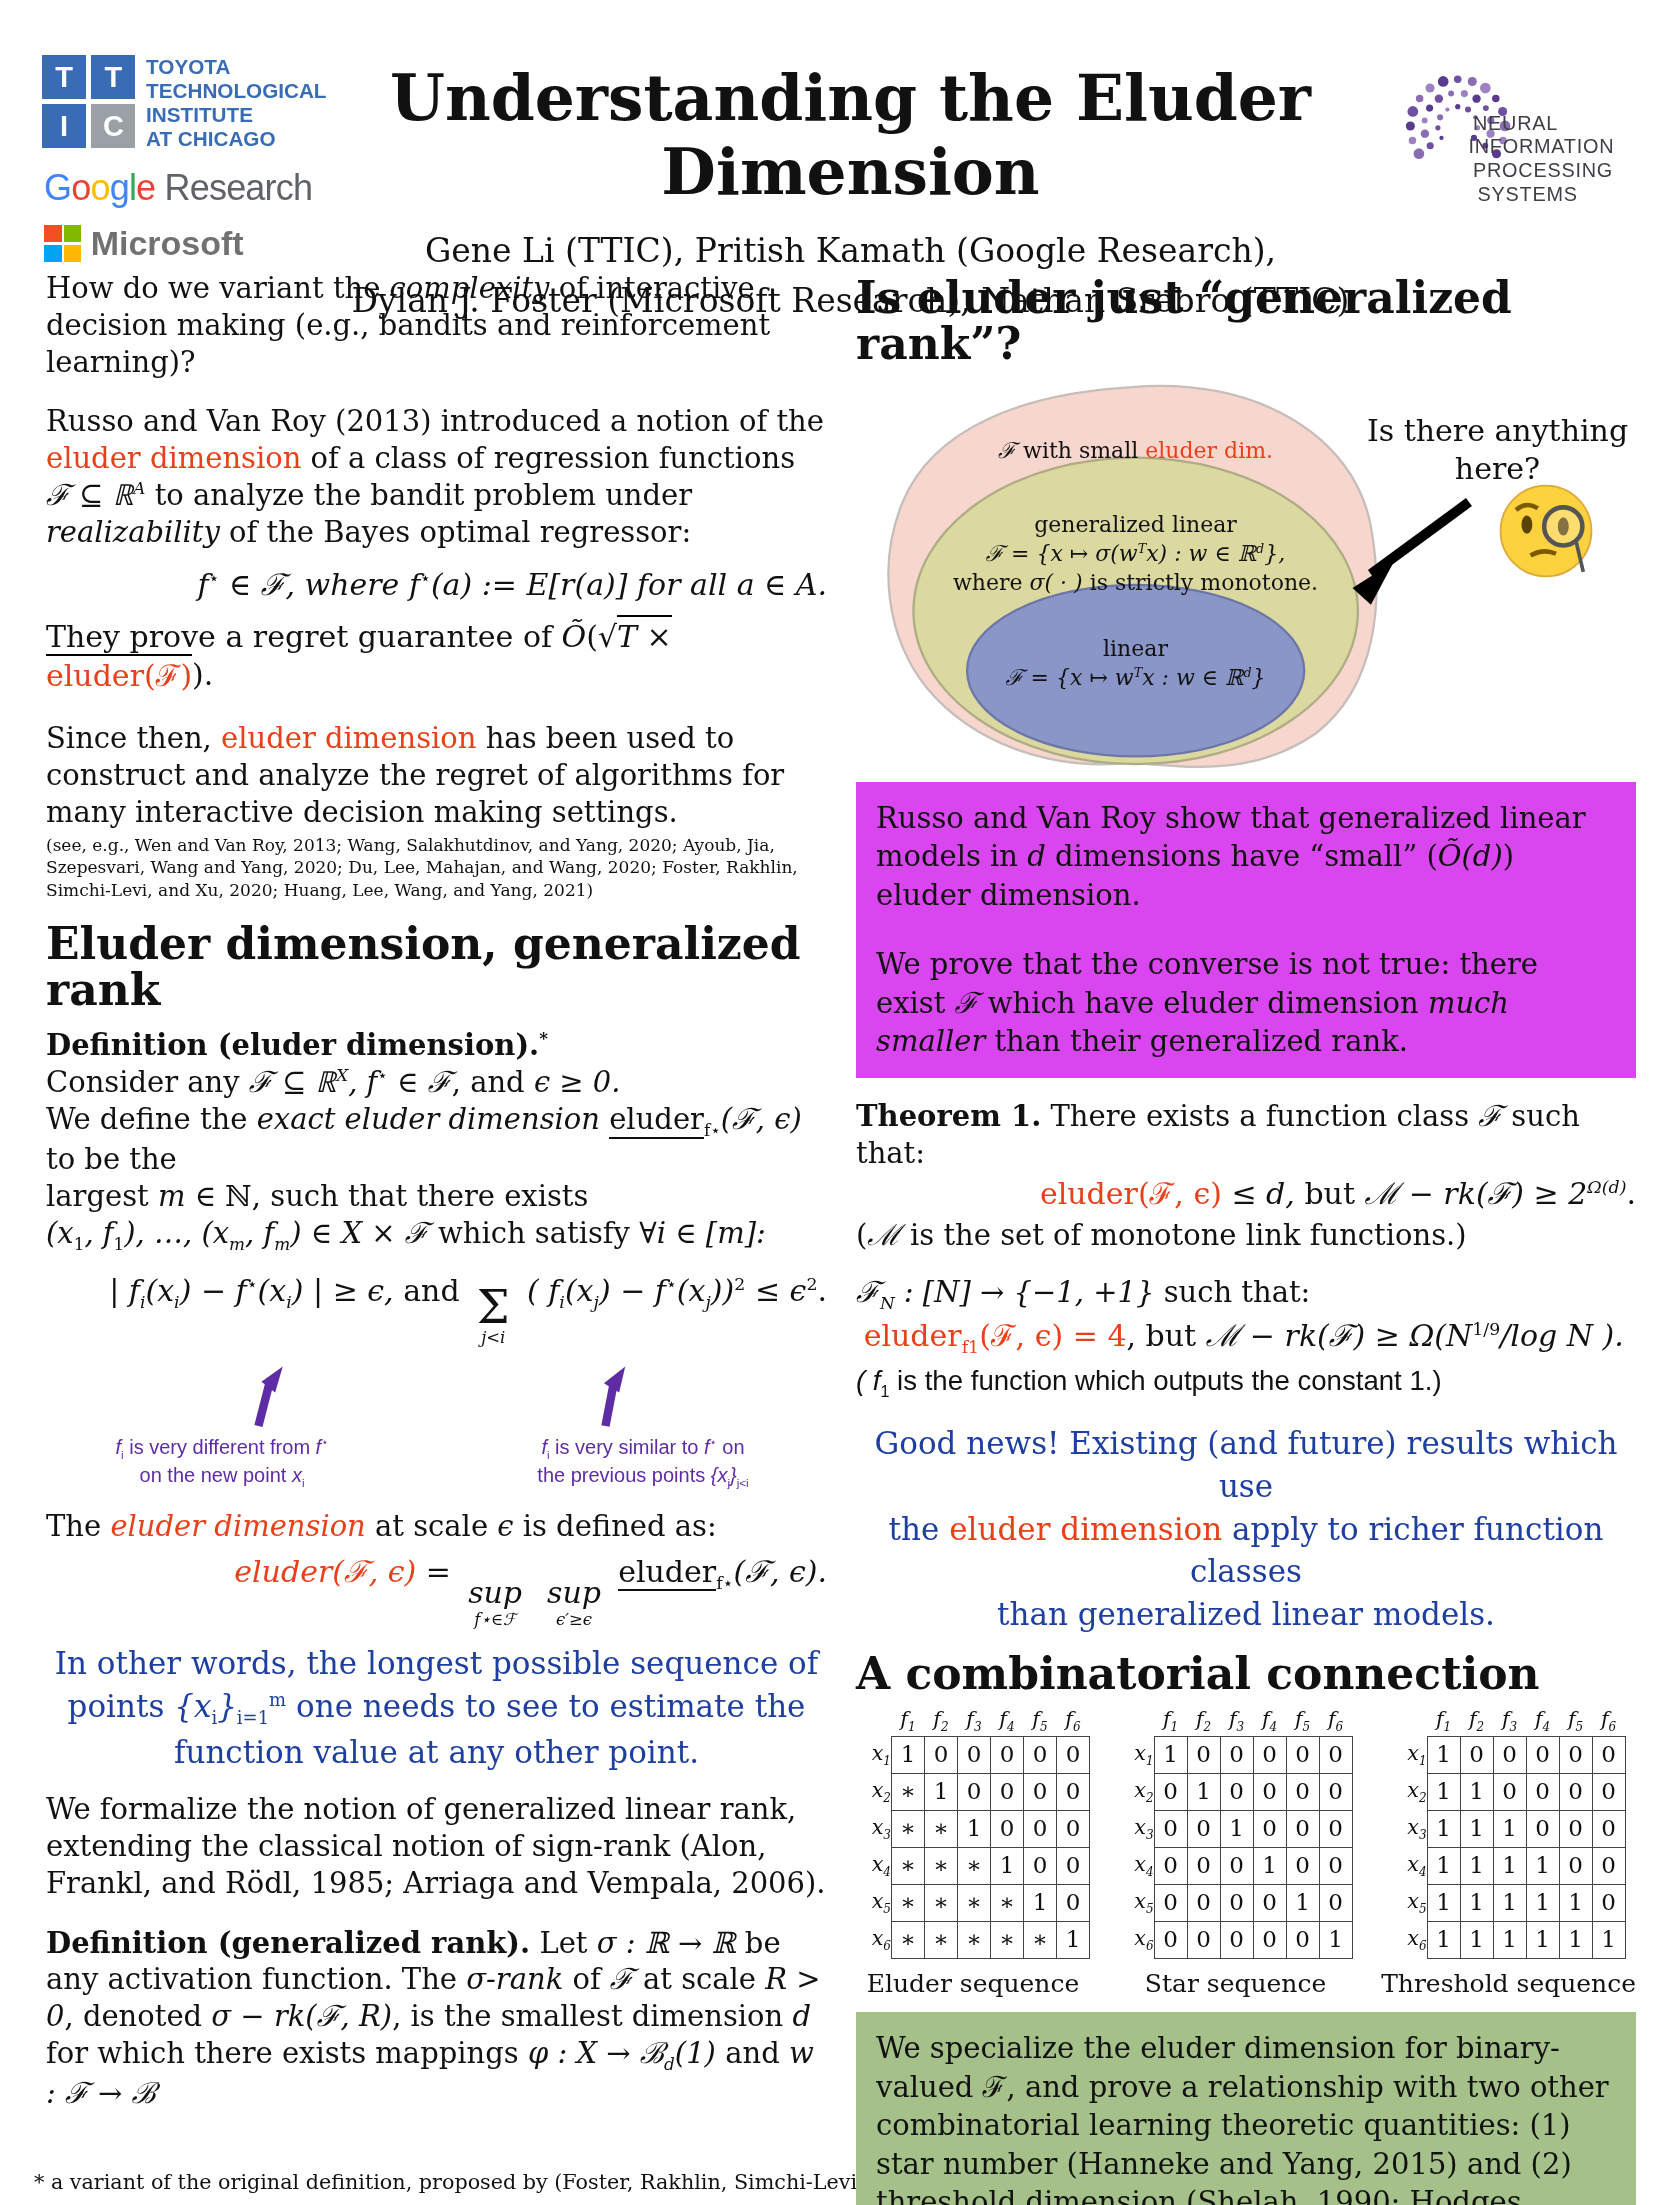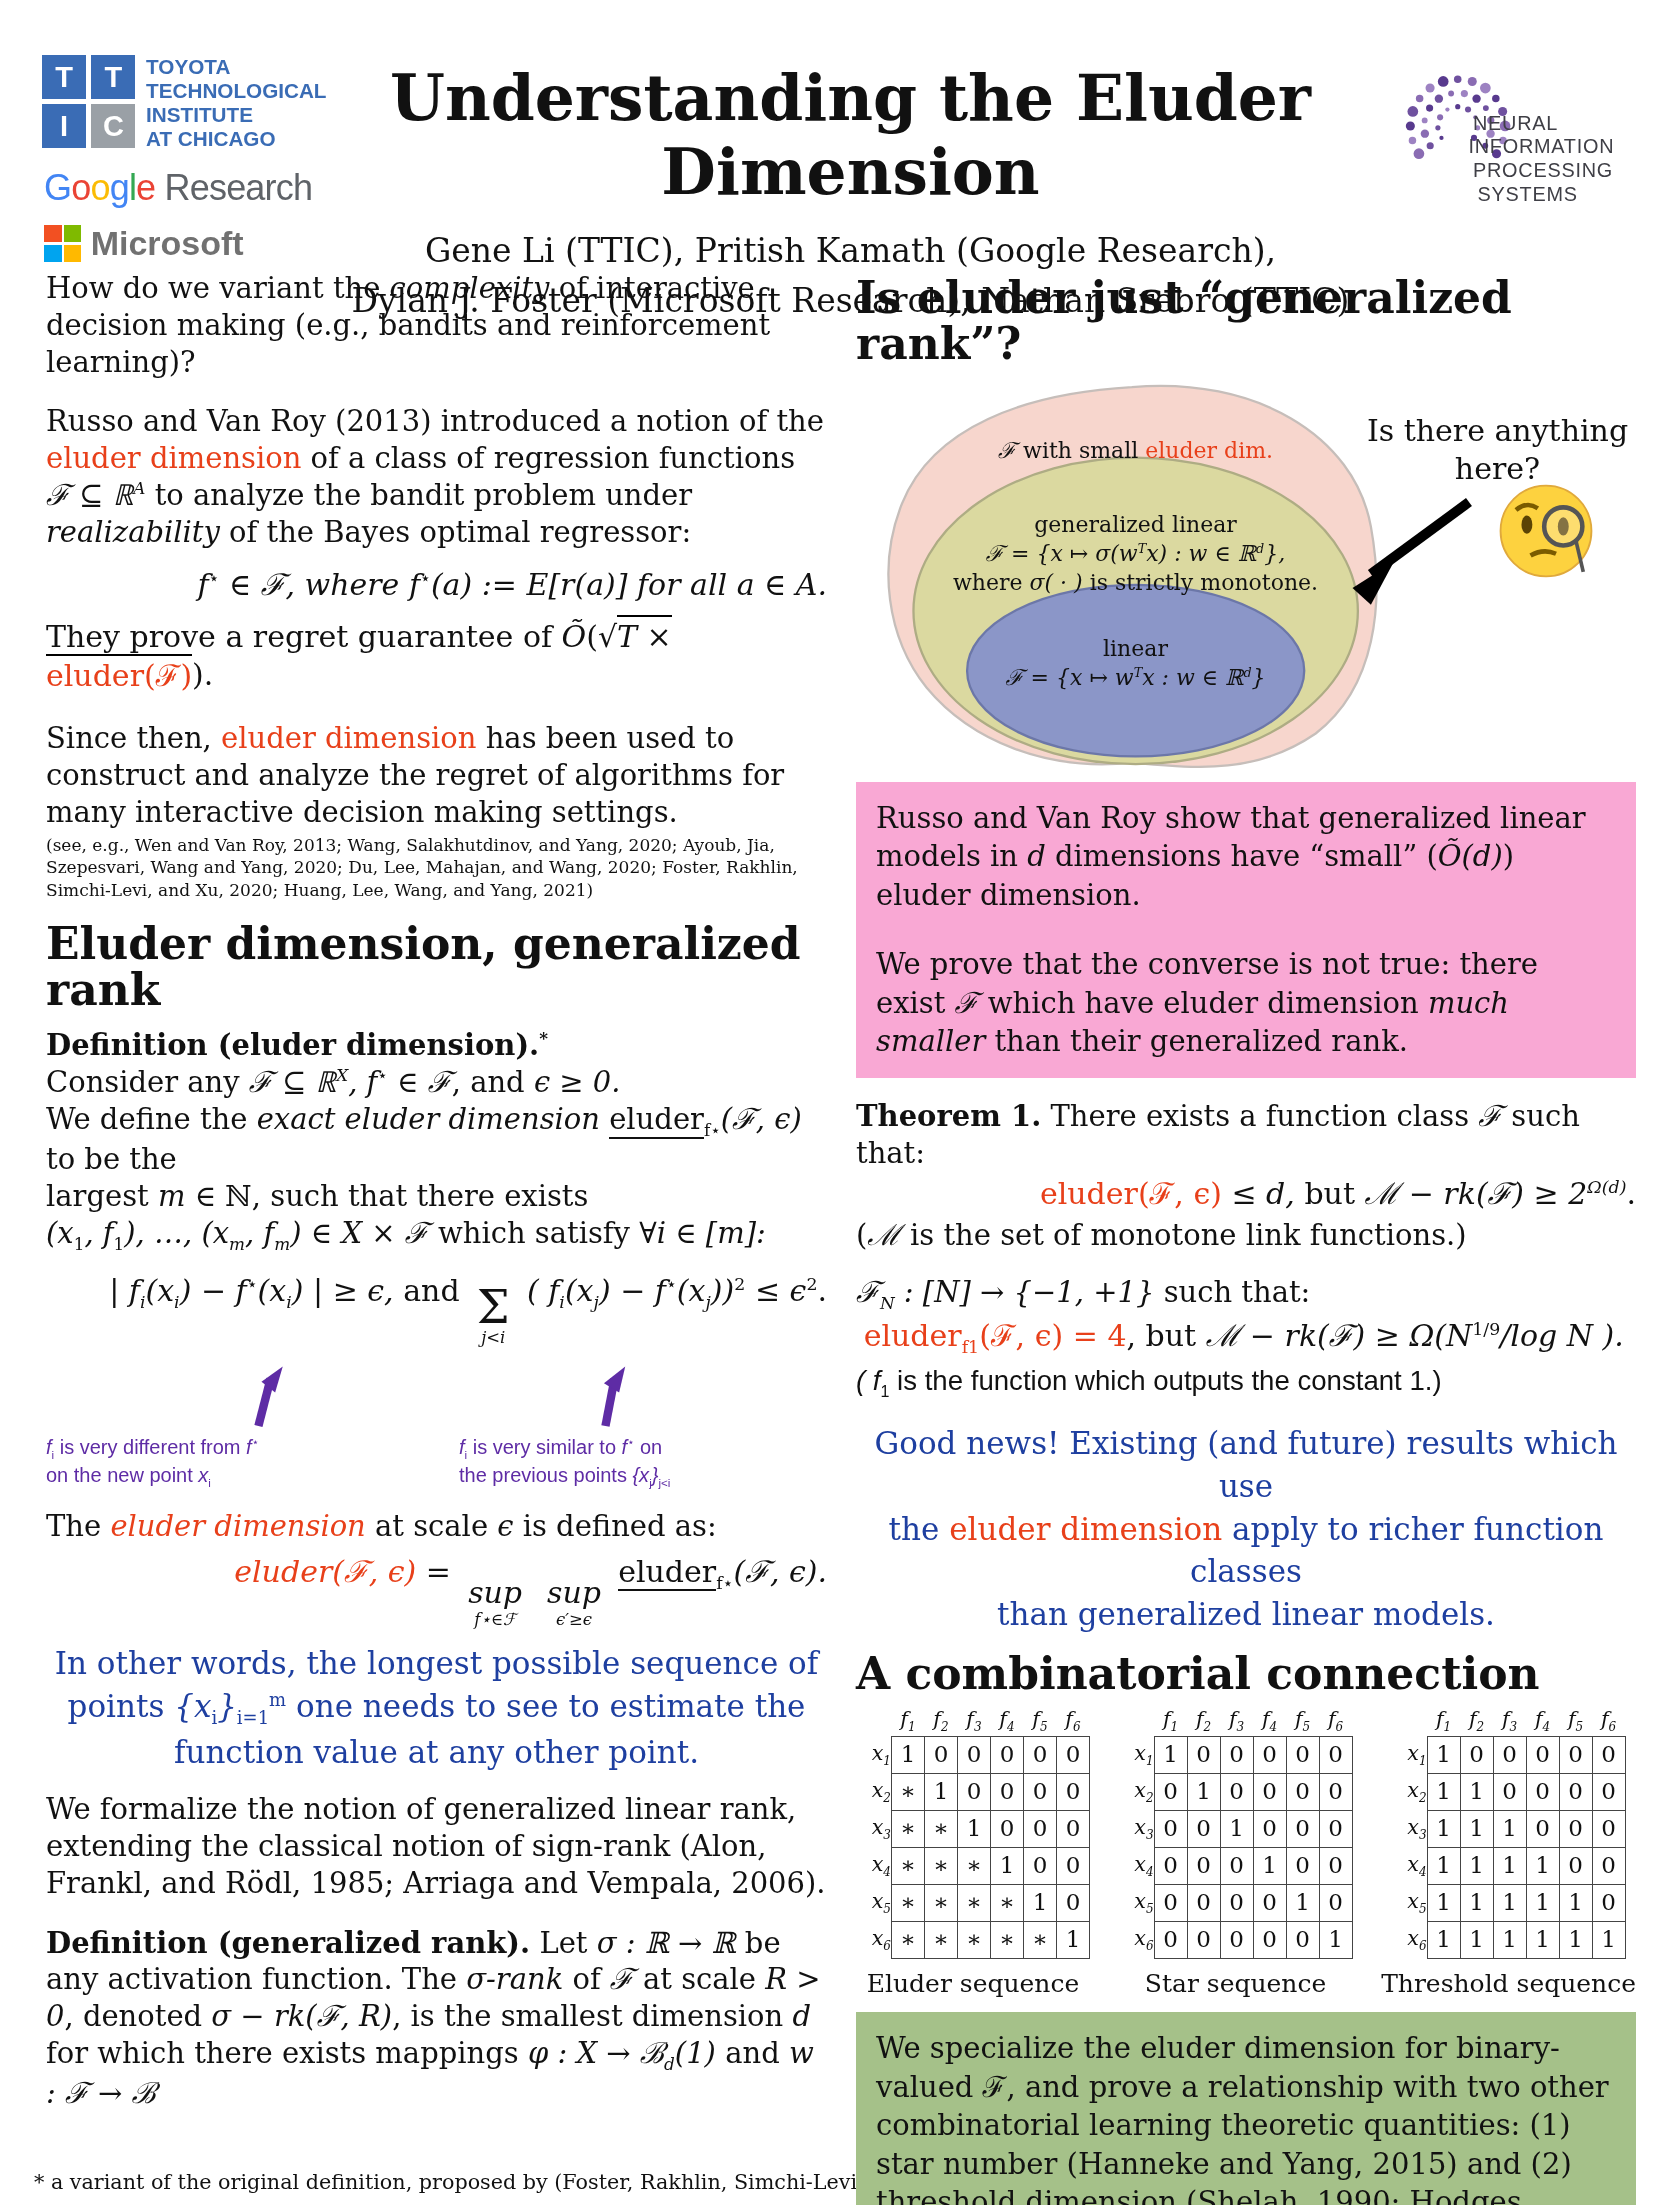--- a/index.html
+++ b/index.html
@@ -40,21 +40,21 @@
   .small{font-size:17px;line-height:1.32;}
   .eq{font-size:30px;text-align:right;margin:4.6px 0 13.8px 0;}
   .stk{display:inline-flex;flex-direction:column;align-items:center;vertical-align:-0.7em;
     line-height:1;margin:0 7.7px;}
   .stk-top{font-size:1em;} .stk-bot{font-size:0.55em;margin-top:4.6px;}
   .sumstk{display:inline-flex;flex-direction:column;align-items:center;vertical-align:-0.75em;
     line-height:0.95;margin:0 7.7px;}
   .sum{font-size:1.55em;} .sumsub{font-size:0.55em;}
   .arrows-row{display:flex;justify-content:space-around;margin:3.1px 46px 0 46px;}
   .pnote{font-family:"Liberation Sans",sans-serif;font-size:20px;line-height:1.3;color:var(--purple);
-    text-align:left;}
+    text-align:center;}
   .bluenote{color:var(--blue);font-size:31px;text-align:center;line-height:1.38;margin:10.7px 0 17px 0;}
   .footnote{position:absolute;left:34px;top:2170px;font-size:20.7px;}
   
   .venn-fig{position:relative;height:387px;margin:3.1px 0 13.8px 0;}
   .venn-label{position:absolute;text-align:center;font-size:22px;line-height:1.32;}
   .question{position:absolute;left:496px;top:31px;width:291px;font-size:30px;text-align:center;}
   .colorbox{padding:17px 20px;margin:7.7px 0 20px 0;font-size:29px;line-height:1.33;}
   .colorbox p{margin:0;} .colorbox p + p{margin-top:31px;}
   .thm{margin:0 0 20px 0;}
   .thm .eq{margin:3.1px 0 4.6px 0;}
@@ -252,21 +252,21 @@
       <circle cx="55" cy="55" r="50" fill="#fdd23f" stroke="#e0a93c" stroke-width="2"></circle>
       <path d="M 22 32 Q 34 22 46 30" stroke="#7a5b00" stroke-width="5" fill="none"></path>
       <ellipse cx="34" cy="48" rx="6" ry="10" fill="#5b4304"></ellipse>
       <ellipse cx="74" cy="50" rx="6" ry="10" fill="#5b4304"></ellipse>
       <circle cx="74" cy="50" r="21" fill="rgba(255,255,255,0.25)" stroke="#555" stroke-width="5"></circle>
       <line x1="88" y1="66" x2="96" y2="100" stroke="#555" stroke-width="4"></line>
       <path d="M 38 82 Q 52 74 66 80" stroke="#7a5b00" stroke-width="5" fill="none"></path>
     </svg>
   </div>
 
-  <div class="colorbox" style="background: #f9a8d4;">
+  <div class="colorbox" style="background: #d946ef;">
     <p><span>Russo and Van Roy show that generalized linear models in </span><span class="m">d</span><span> dimensions have “small” (</span><span class="m">Õ(d)</span><span>) eluder dimension.</span></p>
     <p><span>We prove that the converse is not true: there exist </span><span class="m">ℱ</span><span> which have eluder dimension </span><span class="i">much smaller</span><span> than their generalized rank.</span></p>
   </div>
 
   <div class="thm">
     <div><span class="b">Theorem 1.</span><span> There exists a function class </span><span class="m">ℱ</span><span> such that:</span></div>
     <div class="eq"><span class="red">eluder(ℱ, ϵ)</span><span class="m"> ≤ d,</span><span>   but   </span><span class="m">ℳ − rk(ℱ) ≥ 2</span><span class="sup m">Ω(d)</span><span>.</span></div>
     <div><span>(</span><span class="m">ℳ</span><span> is the set of monotone link functions.)</span></div>
   </div>
 

